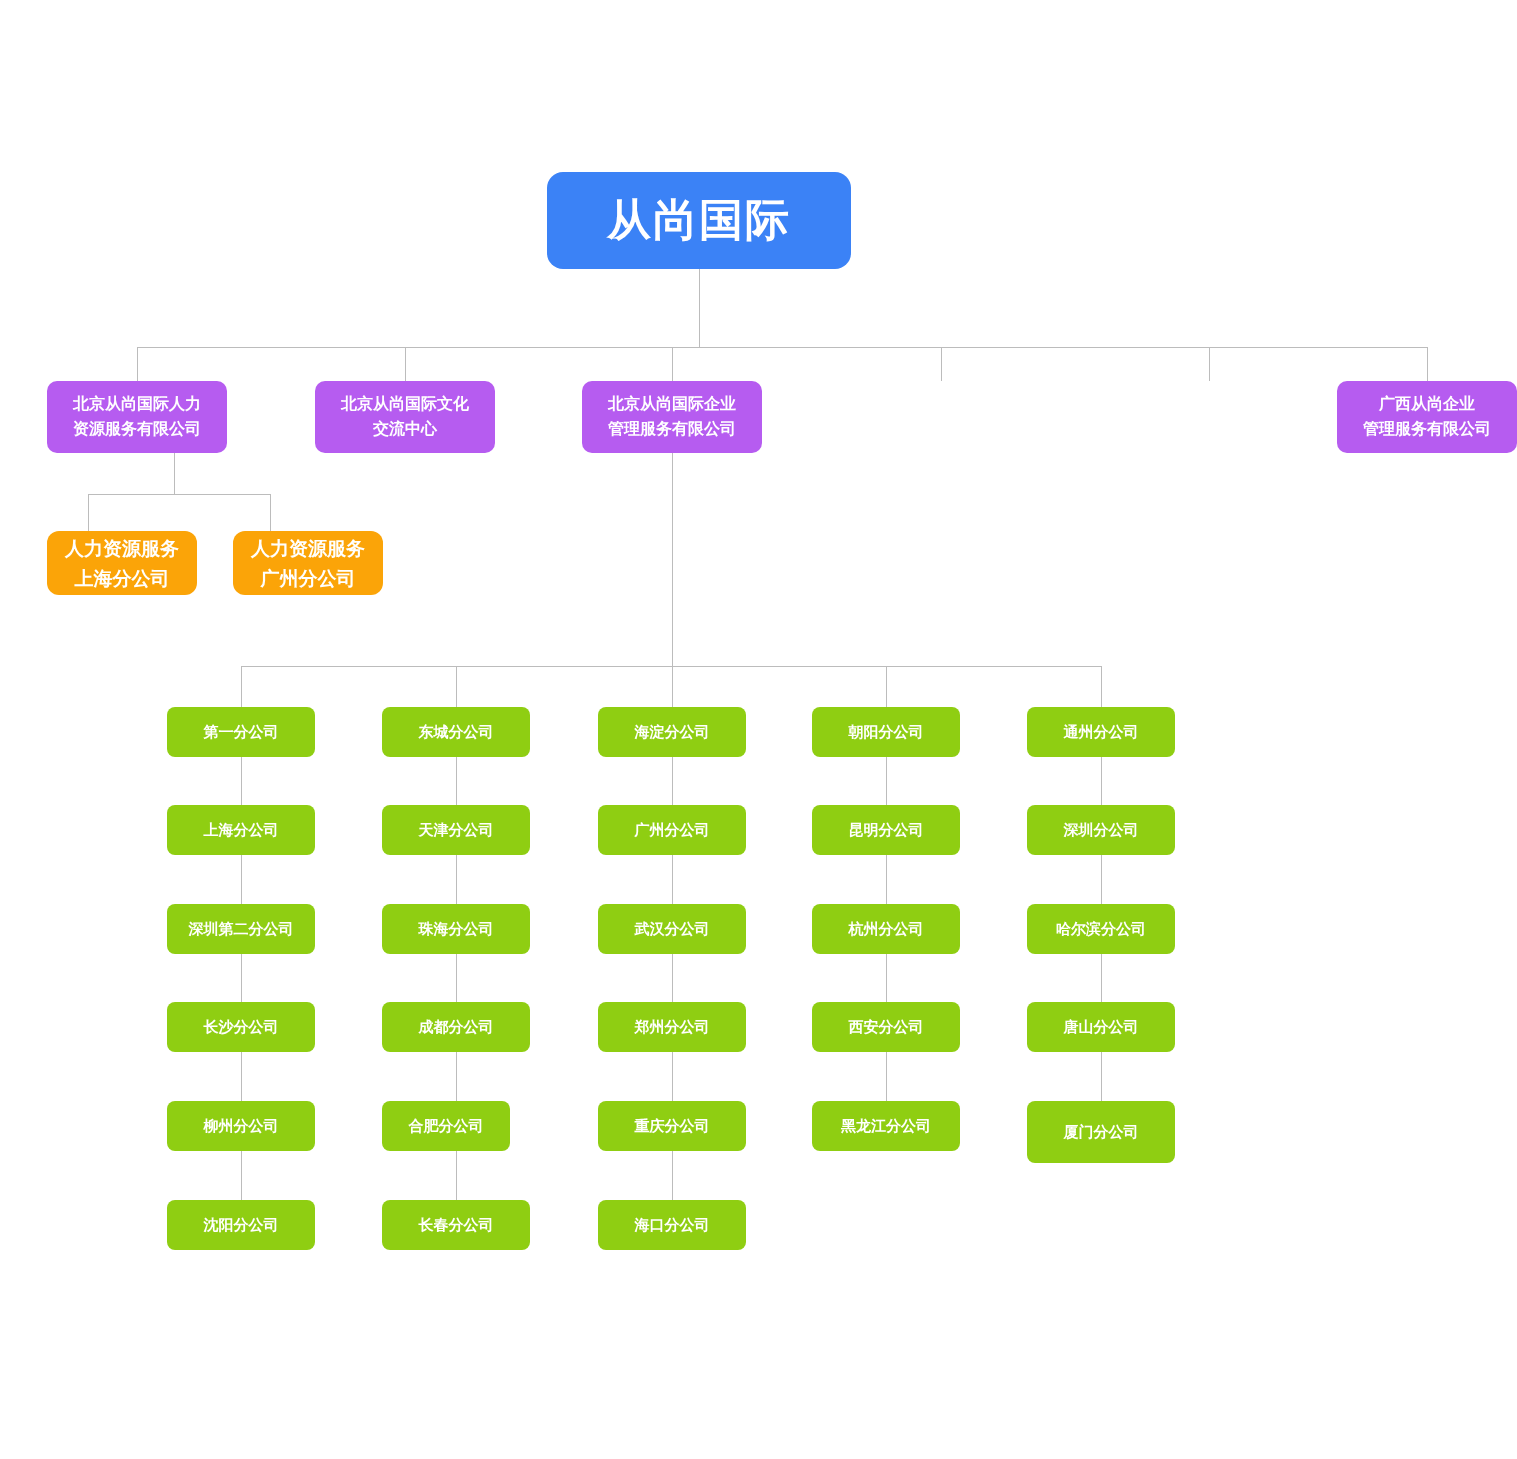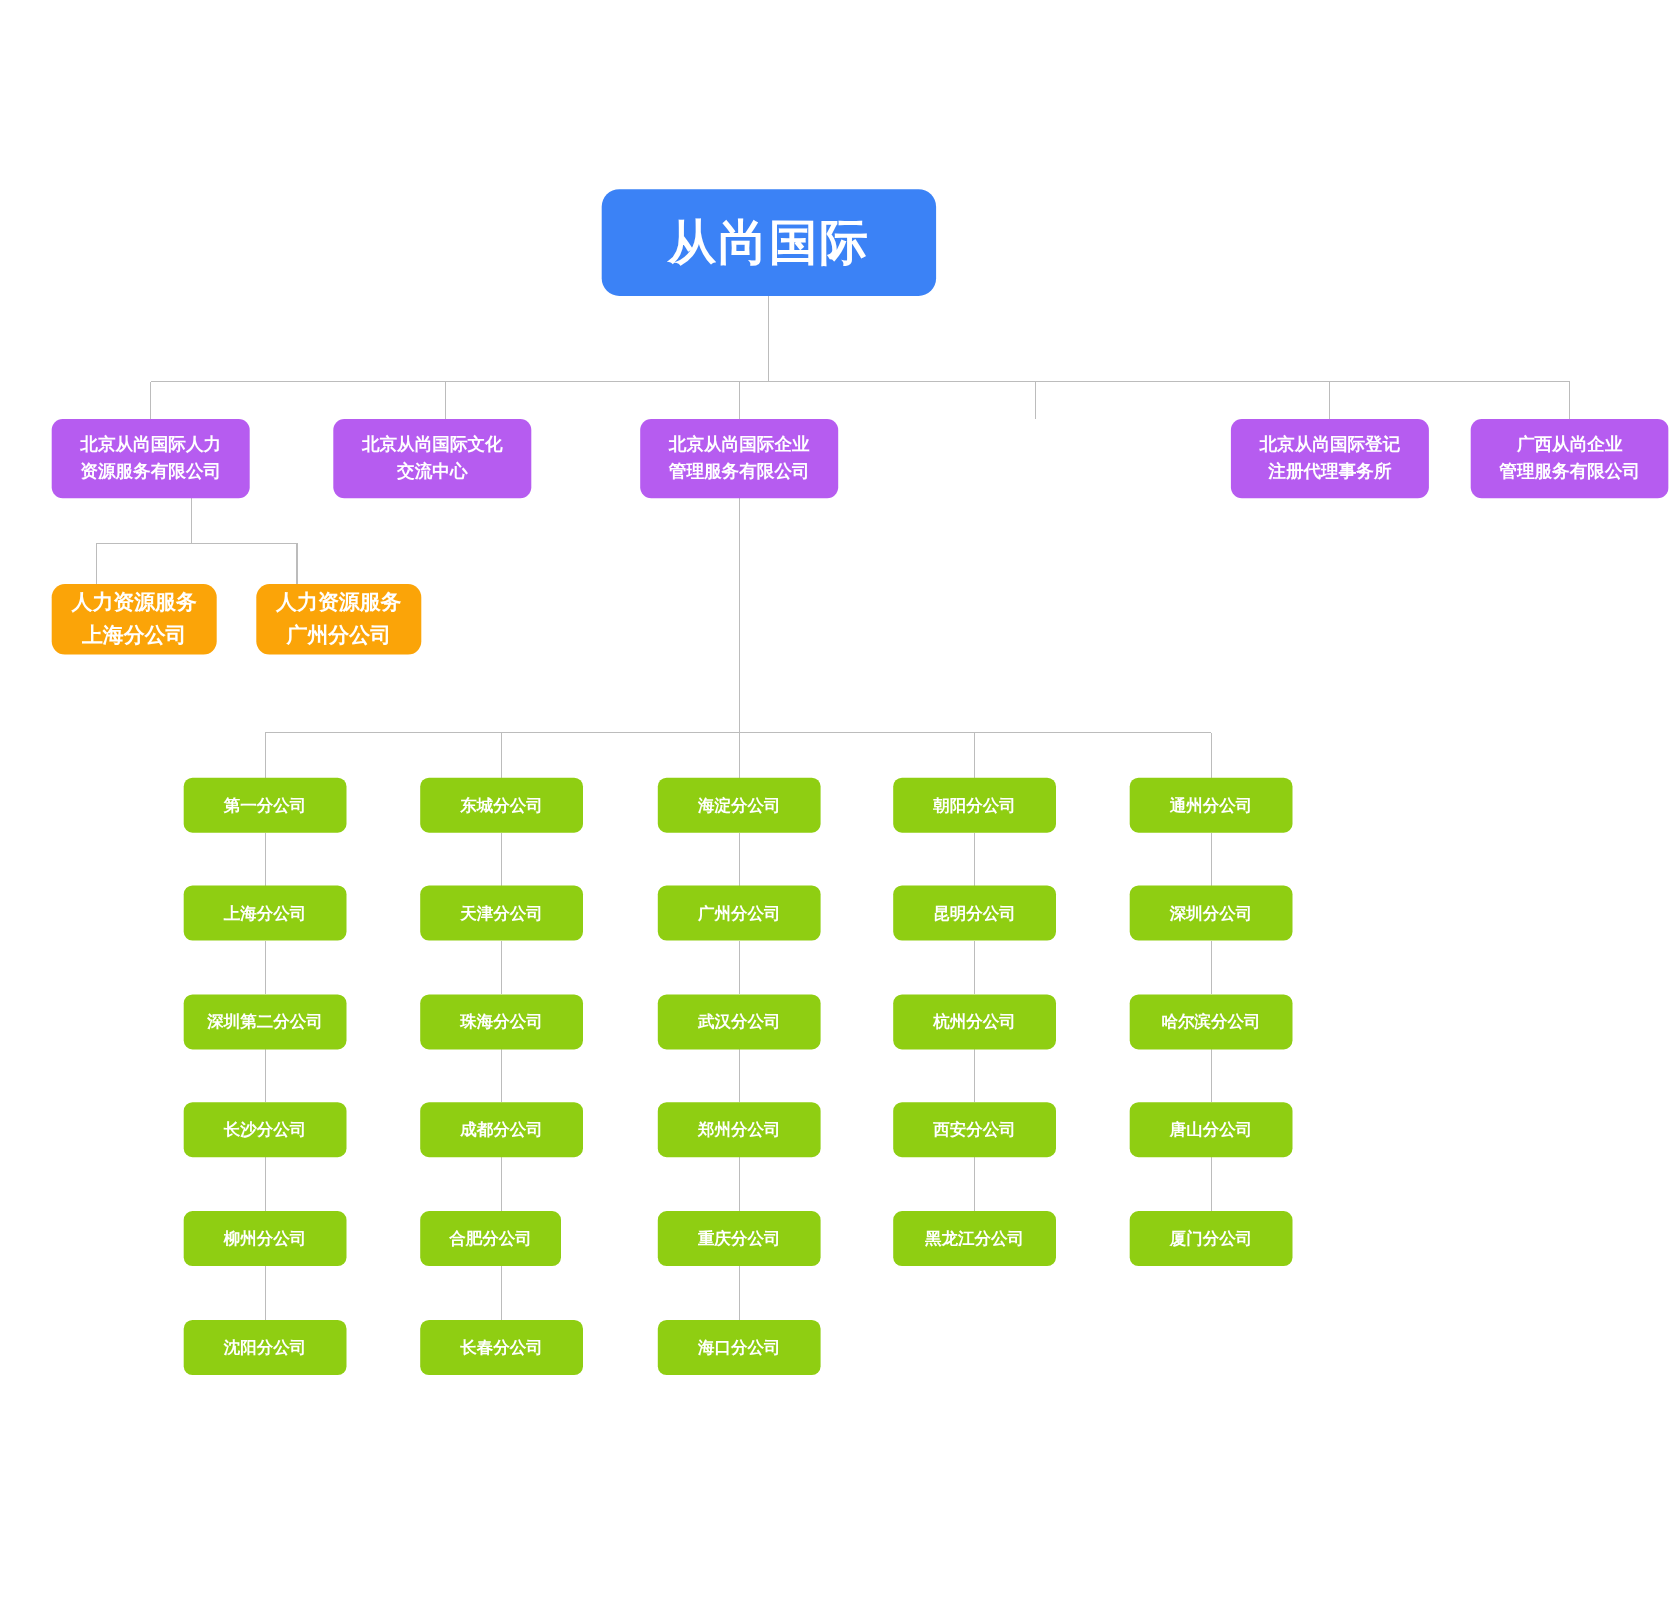--- a/index.html
+++ b/index.html
@@ -113,26 +113,24 @@
     <line x1="1101" y1="757" x2="1101" y2="805"></line>
     <line x1="1101" y1="855" x2="1101" y2="904"></line>
     <line x1="1101" y1="954" x2="1101" y2="1002"></line>
     <line x1="1101" y1="1052" x2="1101" y2="1101"></line>
   </svg>
 
   <div class="node root-node" style="left:547px;top:172px;width:304px;height:97px">从尚国际</div>
 
   <div class="node l2-node" style="left:47px;top:381px;width:180px;height:72px">北京从尚国际人力
 资源服务有限公司</div>
-  <div class="node l2-node" style="left:303px;top:381px;width:180px;height:72px">北京从尚国际文化
+  <div class="node l2-node" style="left:315px;top:381px;width:180px;height:72px">北京从尚国际文化
 交流中心</div>
   <div class="node l2-node" style="left:582px;top:381px;width:180px;height:72px">北京从尚国际企业
 管理服务有限公司</div>
-  <div class="node l2-node" style="left:1119px;top:381px;width:180px;height:72px">北京从尚国际登记
-注册代理事务所</div>
   <div class="node l2-node" style="left:1337px;top:381px;width:180px;height:72px">广西从尚企业
 管理服务有限公司</div>
 
   <div class="node hr-node" style="left:47px;top:531px;width:150px;height:64px">人力资源服务
 上海分公司</div>
   <div class="node hr-node" style="left:233px;top:531px;width:150px;height:64px">人力资源服务
 广州分公司</div>
 
   <div class="node br-node" style="left:167px;top:707px;width:148px;height:50px">第一分公司</div>
   <div class="node br-node" style="left:167px;top:805px;width:148px;height:50px">上海分公司</div>
@@ -158,15 +156,15 @@
   <div class="node br-node" style="left:812px;top:707px;width:148px;height:50px">朝阳分公司</div>
   <div class="node br-node" style="left:812px;top:805px;width:148px;height:50px">昆明分公司</div>
   <div class="node br-node" style="left:812px;top:904px;width:148px;height:50px">杭州分公司</div>
   <div class="node br-node" style="left:812px;top:1002px;width:148px;height:50px">西安分公司</div>
   <div class="node br-node" style="left:812px;top:1101px;width:148px;height:50px">黑龙江分公司</div>
 
   <div class="node br-node" style="left:1027px;top:707px;width:148px;height:50px">通州分公司</div>
   <div class="node br-node" style="left:1027px;top:805px;width:148px;height:50px">深圳分公司</div>
   <div class="node br-node" style="left:1027px;top:904px;width:148px;height:50px">哈尔滨分公司</div>
   <div class="node br-node" style="left:1027px;top:1002px;width:148px;height:50px">唐山分公司</div>
-  <div class="node br-node" style="left:1027px;top:1101px;width:148px;height:50px">厦门分公司</div>
+  <div class="node br-node" style="left:1027px;top:1101px;width:148px;height:62px">厦门分公司</div>
 
 </div>
 
 </body></html>

